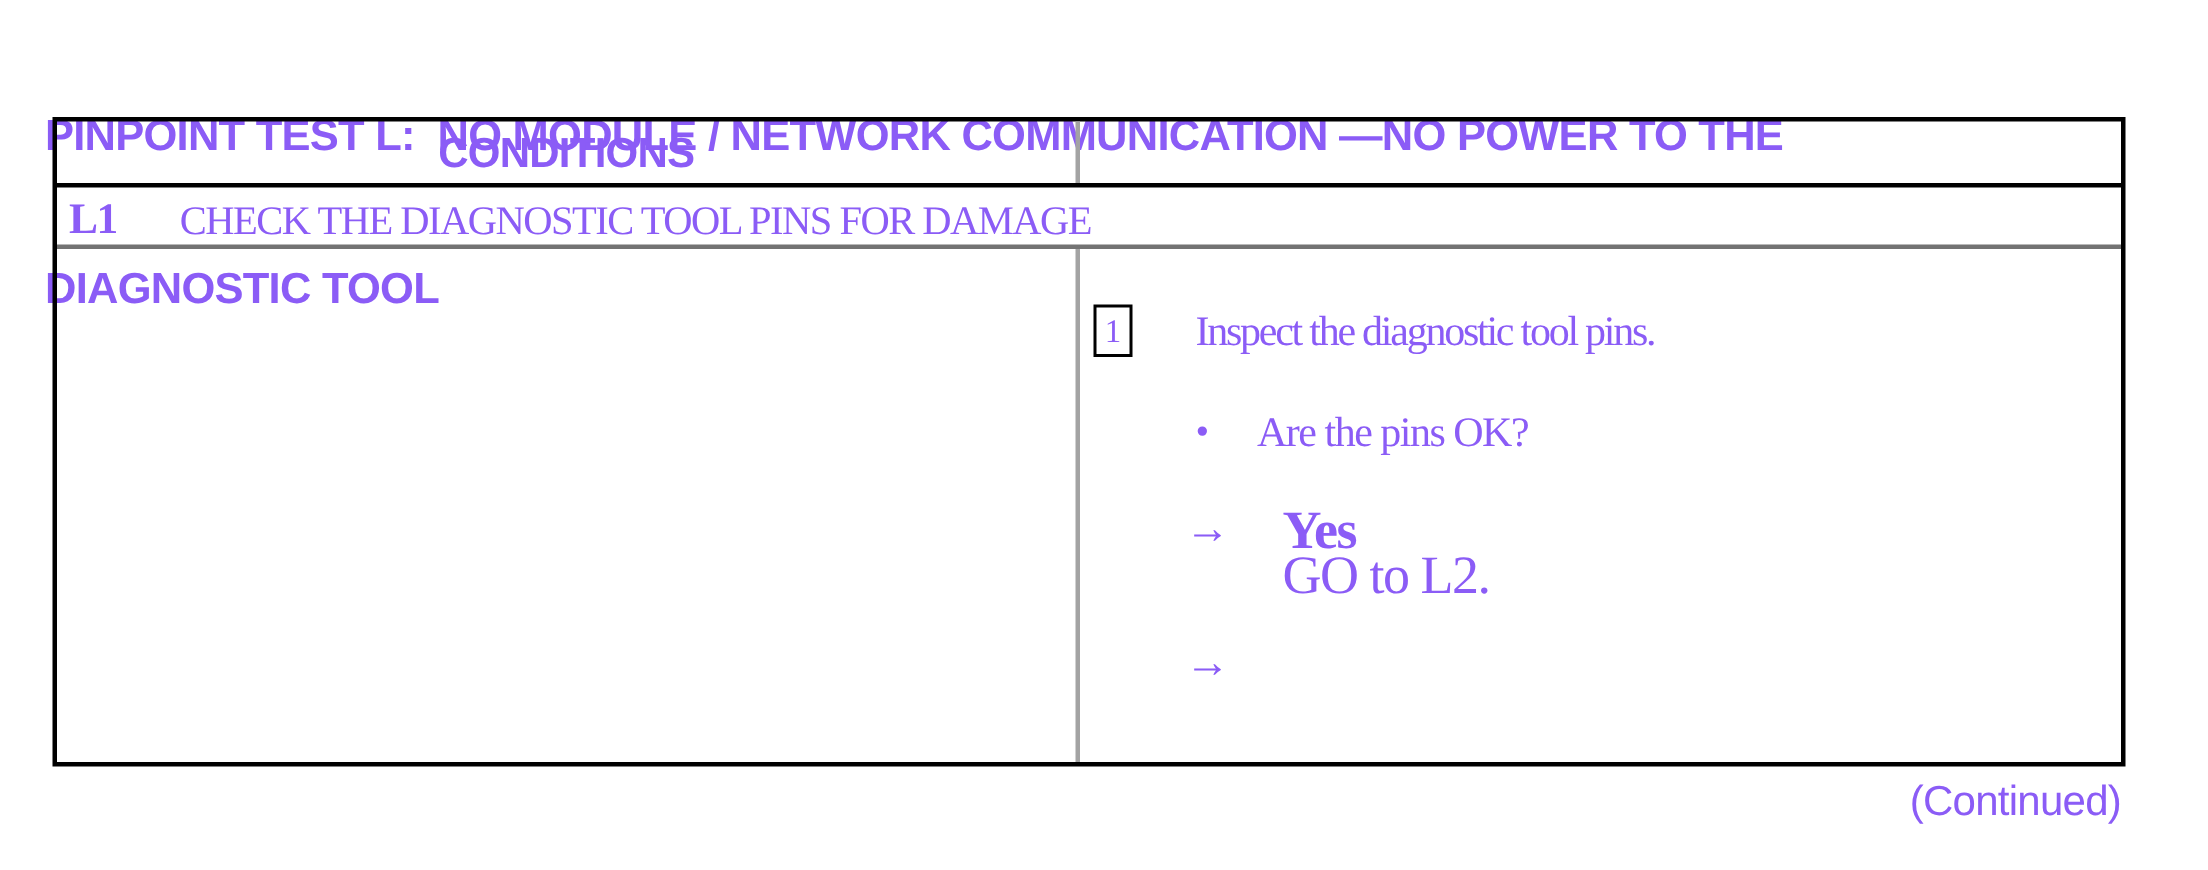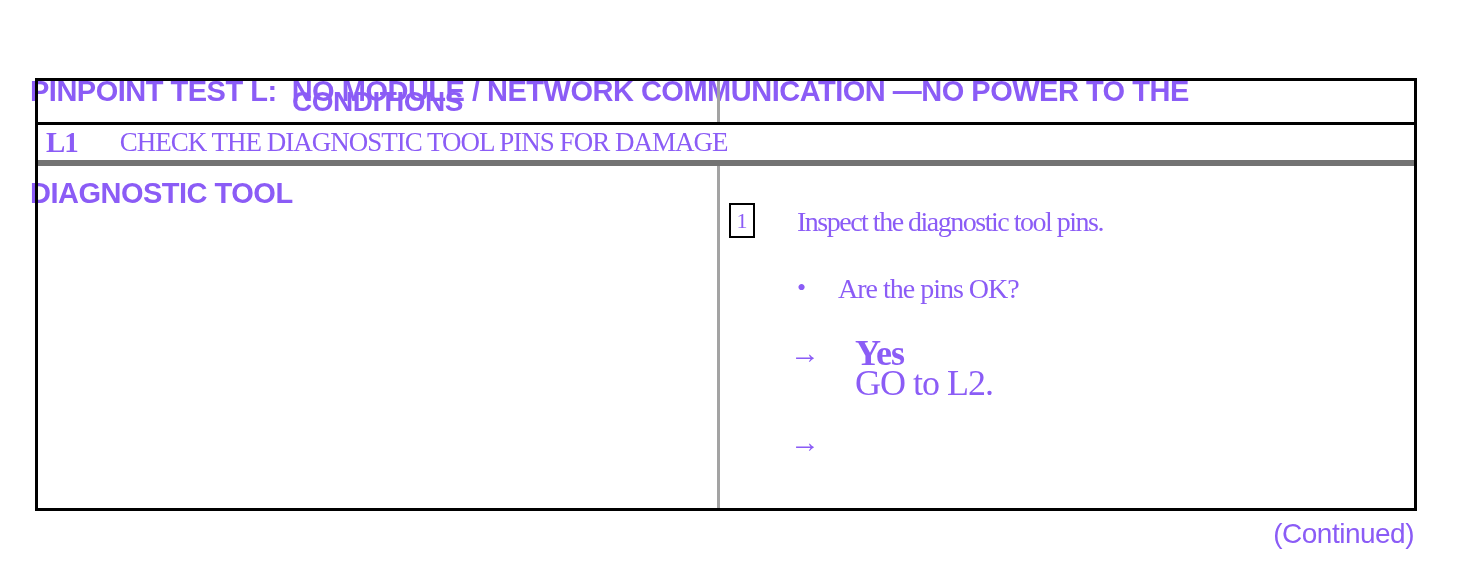--- a/index.html
+++ b/index.html
@@ -29,22 +29,22 @@
   .row-header{height:44px;border-bottom:3px solid #000;}
   .cell{box-sizing:border-box;}
   .cell-left{width:682px;border-right:3px solid #a3a3a3;}
   .cell-right{flex:1;}
   .hdr-cell{
     display:flex;align-items:center;justify-content:center;
     font-family:"Liberation Sans", sans-serif;
     font-weight:bold;font-size:28px;letter-spacing:-0.5px;
   }
   .row-step{
-    height:41px;border-bottom:6px solid #737373;
-    align-items:center;padding-left:8px;
+    height:41px;border-bottom:3px solid #737373;
+    align-items:flex-end;padding-left:8px;
     font-size:27px;letter-spacing:-1px;
   }
   .step-id{font-weight:bold;font-size:29px;margin-right:42px;}
   .row-body{flex:1;}
   .body-right{position:relative;}
   
   .step-line{position:absolute;top:37px;left:0;right:0;}
   .step-num-box{
     position:absolute;left:9px;top:0;
     width:26px;height:35px;

